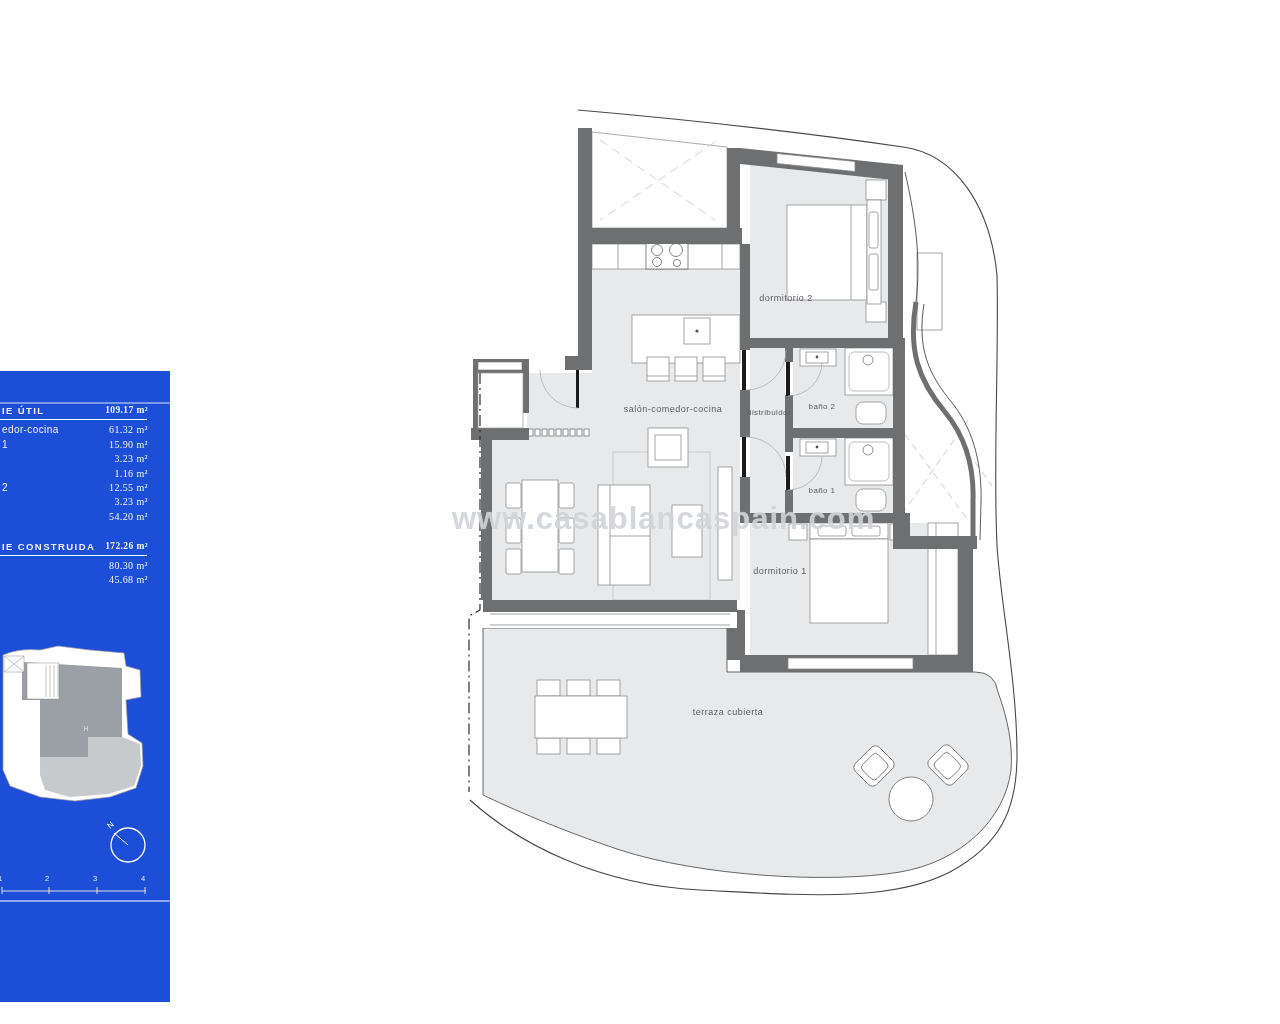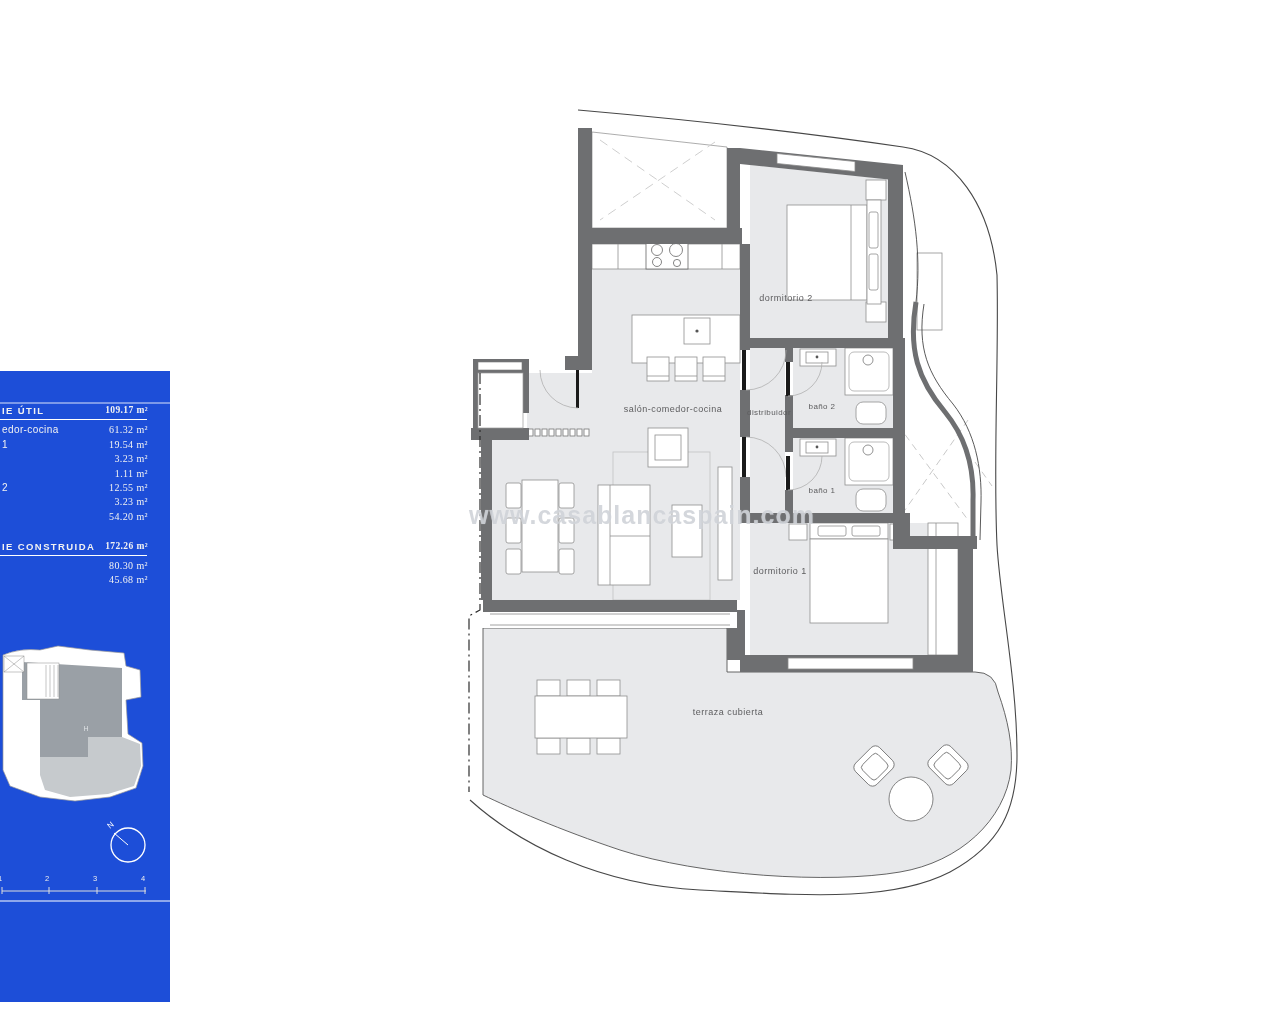--- a/index.html
+++ b/index.html
@@ -13,21 +13,21 @@
   .sb-row .val{text-align:left;white-space:nowrap;font-family:Liberation Serif, serif;}
   .sb-head{font-weight:bold;font-size:9.5px;letter-spacing:1.4px;}
   .sb-head .val{letter-spacing:.4px;}
   .sb-line{position:absolute;left:0;width:147px;height:1px;background:#ffffff;}
   
   #plansvg{position:absolute;left:0;top:0;}
   .room-label{fill:#5c5c5e;font-size:9px;letter-spacing:.5px;}
   .room-label-sm{fill:#5c5c5e;font-size:8px;letter-spacing:.4px;}
   
   #watermark{position:absolute;left:452px;top:501px;width:380px;text-align:center;
-    font-size:25px;font-weight:bold;letter-spacing:1px;color:rgba(202,206,212,0.82);
+    font-size:31px;font-weight:bold;letter-spacing:1px;color:rgba(202,206,212,0.82);
     text-shadow:0 0 1px rgba(255,255,255,.5);}
 </style>
 </head>
 <body>
 
 <div id="stage">
 
   <div id="sidebar">
 
     <div class="sb-row sb-head" style="top:34px">
@@ -35,29 +35,29 @@
       <span class="val">109.17 m²</span>
     </div>
     <div class="sb-line" style="top:48px"></div>
 
     <div class="sb-row" style="top:53px">
       <span class="lbl">edor-cocina</span>
       <span class="val">61.32 m²</span>
       </div>
     <div class="sb-row" style="top:68px">
       <span class="lbl">1</span>
-      <span class="val">19.54 m²</span>
+      <span class="val">15.90 m²</span>
       </div>
     <div class="sb-row" style="top:82px">
       <span class="lbl"></span>
       <span class="val">3.23 m²</span>
       </div>
     <div class="sb-row" style="top:97px">
       <span class="lbl"></span>
-      <span class="val">1.11 m²</span>
+      <span class="val">1.16 m²</span>
       </div>
     <div class="sb-row" style="top:111px">
       <span class="lbl">2</span>
       <span class="val">12.55 m²</span>
       </div>
     <div class="sb-row" style="top:125px">
       <span class="lbl"></span>
       <span class="val">3.23 m²</span>
       </div>
     <div class="sb-row" style="top:140px">

